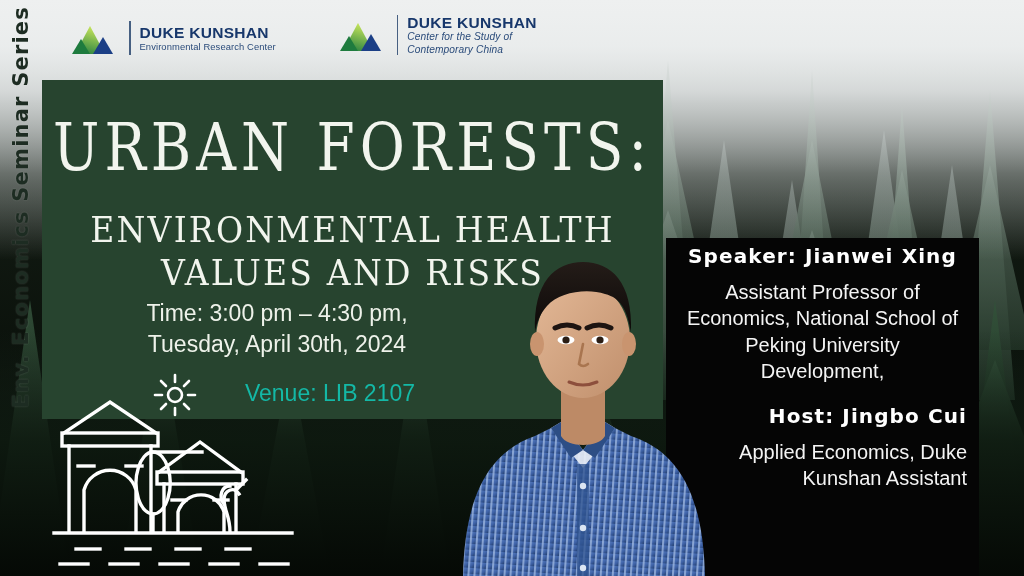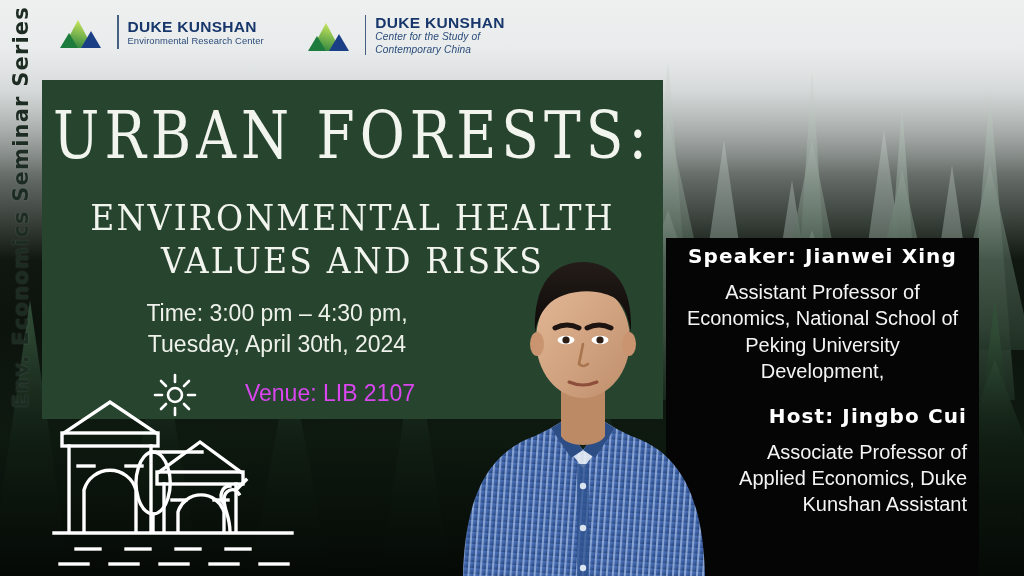--- a/index.html
+++ b/index.html
@@ -54,22 +54,22 @@
     font-size:21px;
     letter-spacing:1.2px;
     color:#1d2c22;
     white-space:nowrap;
     padding-top:8px;
     text-shadow:0 0 2px rgba(255,255,255,0.18);
   }
 
   
   .logos {
-    position:absolute; top:14px; left:60px;
-    display:flex; align-items:flex-start; gap:44px;
+    position:absolute; top:14px; left:72px;
+    display:flex; align-items:flex-end; gap:64px;
     z-index:7;
   }
   .logo { display:flex; align-items:center; gap:9px; }
   .logo-mark { width:48px; height:36px; flex:0 0 auto; }
   .logo-divider { width:1.5px; align-self:stretch; background:#1d3c66; opacity:.8; margin:1px 0; }
   .logo-text { display:flex; flex-direction:column; justify-content:center; line-height:1.12; }
   .logo-title {
     font-family:"Liberation Sans", sans-serif;
     font-weight:700; font-size:15.5px; letter-spacing:.3px; color:#17376b;
     white-space:nowrap;
@@ -82,21 +82,21 @@
 
   
   .green-panel {
     position:absolute;
     left:42px; top:80px; width:621px; height:339px;
     background:#27442f;
     z-index:3;
   }
 
   .title {
-    position:absolute; left:42px; top:68px; width:621px;
+    position:absolute; left:42px; top:80px; width:621px;
     z-index:5; text-align:center; color:#f2f5ee;
     pointer-events:none;
   }
   .title-main {
     font-family:"DejaVu Serif", serif;
     font-weight:400;
     font-size:55px;
     letter-spacing:5px;
     line-height:1;
     margin-top:36px;
@@ -119,21 +119,21 @@
     position:absolute; left:42px; top:298px; width:470px;
     z-index:5; color:#eef2ea;
     font-family:"Liberation Sans", sans-serif;
     font-size:23px; line-height:1.33;
     text-align:center;
     pointer-events:none;
   }
   .details .time { text-align:center; }
   .venue {
     position:absolute; left:180px; top:380px; width:300px;
-    z-index:5; color:#d946ef;
+    z-index:5; color:#14b8a6;
     font-family:"Liberation Sans", sans-serif;
     font-size:23px; text-align:center;
     pointer-events:none;
   }
 
   .sun-icon { position:absolute; left:152px; top:372px; z-index:5; }
 
   
   .cityart { position:absolute; left:48px; top:386px; z-index:4; }
 
@@ -440,21 +440,20 @@
         <div>Assistant Professor of</div>
         <div>Economics, National School of</div>
         <div>Peking University</div>
         <div>Development,</div>
       </div>
     </div>
 
     <div class="info-block">
       <div class="info-head">Host:  Jingbo Cui</div>
       <div class="info-body">
-        <div>Associate Professor of</div>
         <div>Applied Economics, Duke</div>
         <div>Kunshan Assistant</div>
       </div>
     </div>
 
   </div>
 
 </div>
 
 </body></html>

